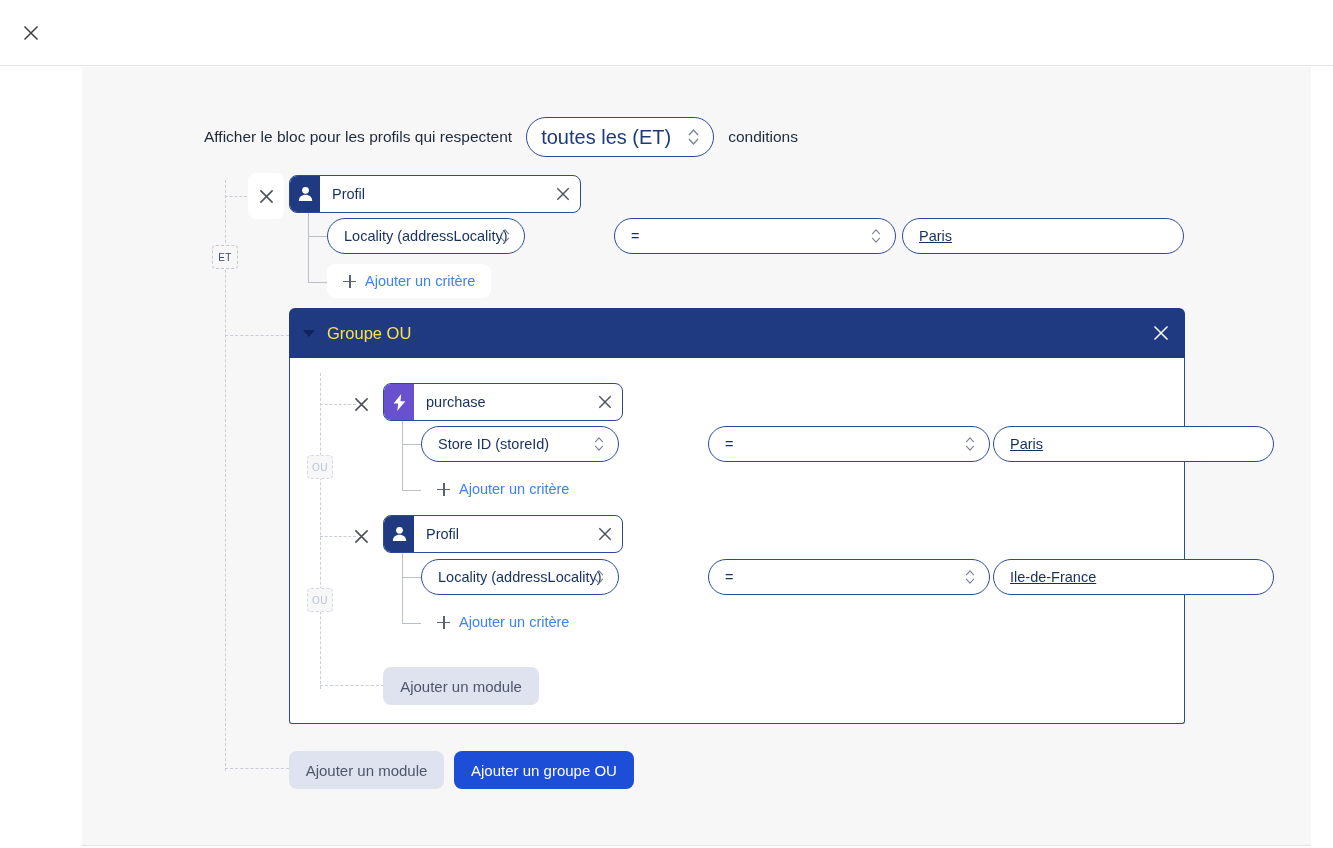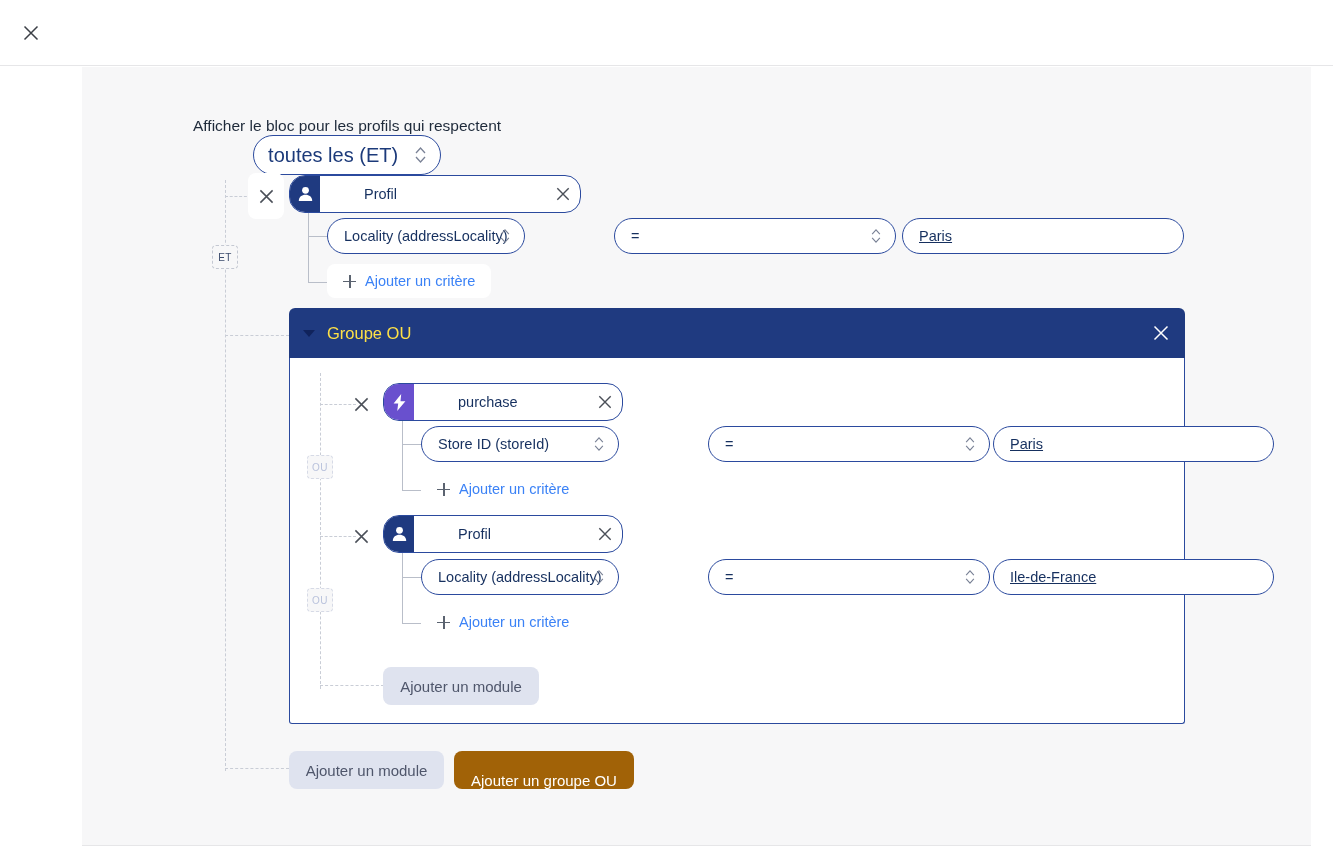--- a/index.html
+++ b/index.html
@@ -37,22 +37,22 @@
   .canvas {
     position: absolute; left: 82px; top: 67px;
     width: 1229px; height: 779px;
     background: #f7f7f8;
     border-bottom: 1px solid #e6e6e8;
     overflow: hidden;
   }
 
   
   .cond-line {
-    position: absolute; left: 111px; top: 50px;
-    display: flex; align-items: center;  flex-direction: column;
+    position: absolute; left: 122px; top: 50px;
+    display: flex; align-items: center; gap: 14px;
   }
   .cond-text { font-size: 15.5px; color: #1e2a3a; }
   .match-select {
     position: relative;
     width: 188px; height: 40px;
     background: #ffffff;
     border: 1.4px solid #2b4a9e;
     border-radius: 21px;
     display: flex; align-items: center;
     padding: 0 14px;
@@ -113,24 +113,23 @@
     background: #ffffff;
     border-radius: 8px;
   }
 
   
   .chip {
     position: absolute;
     height: 38px;
     background: #ffffff;
     border: 1.3px solid #2b4a9e;
-    border-radius: 16px;
+    border-radius: 8px;
     display: flex; align-items: center;
     overflow: hidden;
-    gap: 32px;
   }
   .chip-icon {
     width: 30px; height: 100%;
     display: flex; align-items: center; justify-content: center;
     flex: 0 0 30px;
   }
   .chip-icon.profile { background: #1f3a80; }
   .chip-icon.purchase { background: #6950ce; }
   .chip-label {
     flex: 1;
@@ -216,21 +215,21 @@
   
   .btn {
     position: absolute;
     display: flex; align-items: center; justify-content: center;
     border-radius: 8px;
     font-size: 15px;
     cursor: pointer;
     white-space: nowrap;
   }
   .btn-grey { background: #dfe3ef; color: #4f566b; }
-  .btn-navy { background: #a16207; color: #ffffff; align-items: flex-end; }
+  .btn-navy { background: #1d4ed8; color: #ffffff; }
 </style>
 </head>
 <body>
 
 <div class="topbar">
   <div class="close-x">
     <svg width="16" height="16" viewBox="0 0 16 16" aria-hidden="true">
       <path d="M1.5 1.5 L14.5 14.5 M14.5 1.5 L1.5 14.5" stroke="#3b3f46" stroke-width="1.5" fill="none"></path>
     </svg>
   </div>

